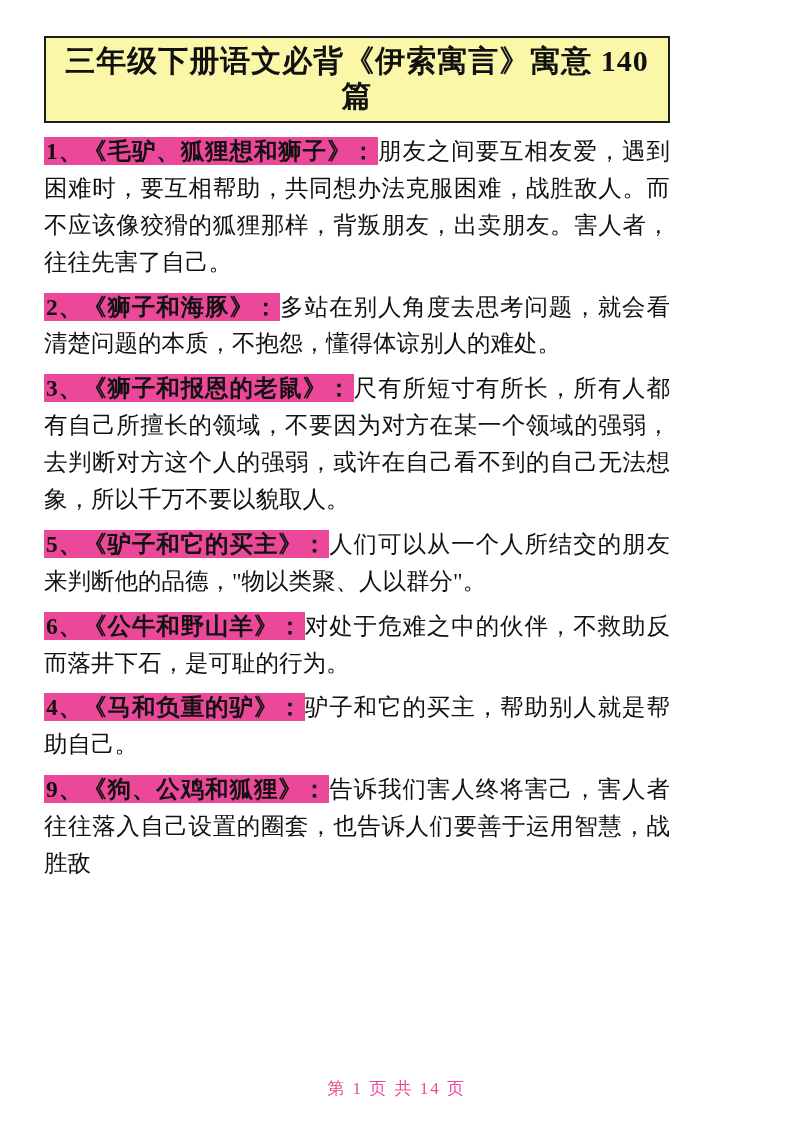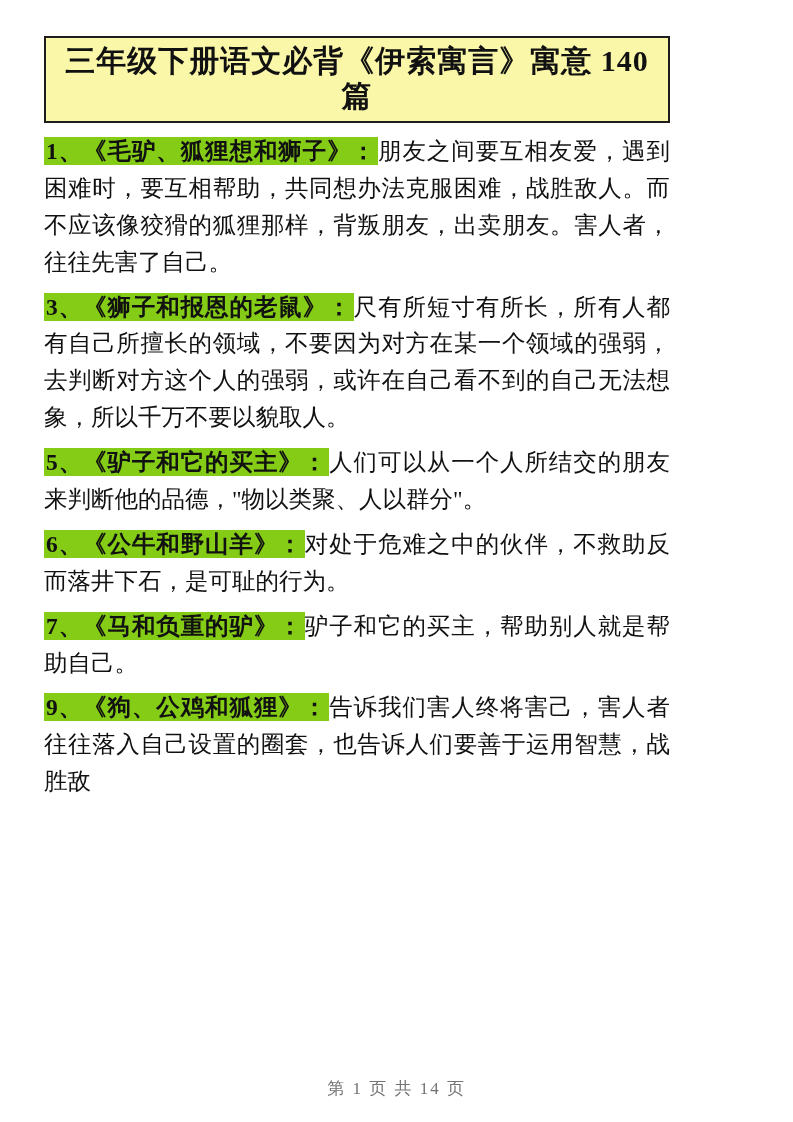--- a/index.html
+++ b/index.html
@@ -41,59 +41,60 @@
   }
   .entry {
     font-size: 23.5px;
     line-height: 1.57;
     color: #111111;
     text-align: justify;
     margin: 0 0 8px 0;
     text-indent: 0;
   }
   .entry .head {
-    background: #84cc16;
+    background: #ec4899;
     padding: 1px 2px;
     font-weight: bold;
   }
   .entry .body {
     font-weight: normal;
   }
   .footer {
     position: absolute;
     left: 0;
     bottom: 22px;
     width: 793px;
     text-align: center;
     font-size: 17px;
-    color: #737373;
+    color: #ec4899;
     letter-spacing: 2px;
   }
 </style>
 </head>
 <body>
 
 <div class="page">
 
   <div class="doc-title">三年级下册语文必背《伊索寓言》寓意 140 篇</div>
 
   <div class="entries">
 
     <p class="entry"><span class="head">1、《毛驴、狐狸想和狮子》：</span><span class="body">朋友之间要互相友爱，遇到困难时，要互相帮助，共同想办法克服困难，战胜敌人。而不应该像狡猾的狐狸那样，背叛朋友，出卖朋友。害人者，往往先害了自己。</span></p>
 
+    <p class="entry"><span class="head">2、《狮子和海豚》：</span><span class="body">多站在别人角度去思考问题，就会看清楚问题的本质，不抱怨，懂得体谅别人的难处。</span></p>
 
     <p class="entry"><span class="head">3、《狮子和报恩的老鼠》：</span><span class="body">尺有所短寸有所长，所有人都有自己所擅长的领域，不要因为对方在某一个领域的强弱，去判断对方这个人的强弱，或许在自己看不到的自己无法想象，所以千万不要以貌取人。</span></p>
 
 
     <p class="entry"><span class="head">5、《驴子和它的买主》：</span><span class="body">人们可以从一个人所结交的朋友来判断他的品德，"物以类聚、人以群分"。</span></p>
 
     <p class="entry"><span class="head">6、《公牛和野山羊》：</span><span class="body">对处于危难之中的伙伴，不救助反而落井下石，是可耻的行为。</span></p>
 
 
-    <p class="entry"><span class="head">7、《马和负重的驴》：</span><span class="body">驴子和它的买主，帮助别人就是帮助自己。</span></p>
+    <p class="entry"><span class="head">4、《马和负重的驴》：</span><span class="body">驴子和它的买主，帮助别人就是帮助自己。</span></p>
 
     <p class="entry"><span class="head">9、《狗、公鸡和狐狸》：</span><span class="body">告诉我们害人终将害己，害人者往往落入自己设置的圈套，也告诉人们要善于运用智慧，战胜敌</span></p>
 
   </div>
 
   <div class="footer">第 1 页 共 14 页</div>
 
 </div>
 
 </body></html>

